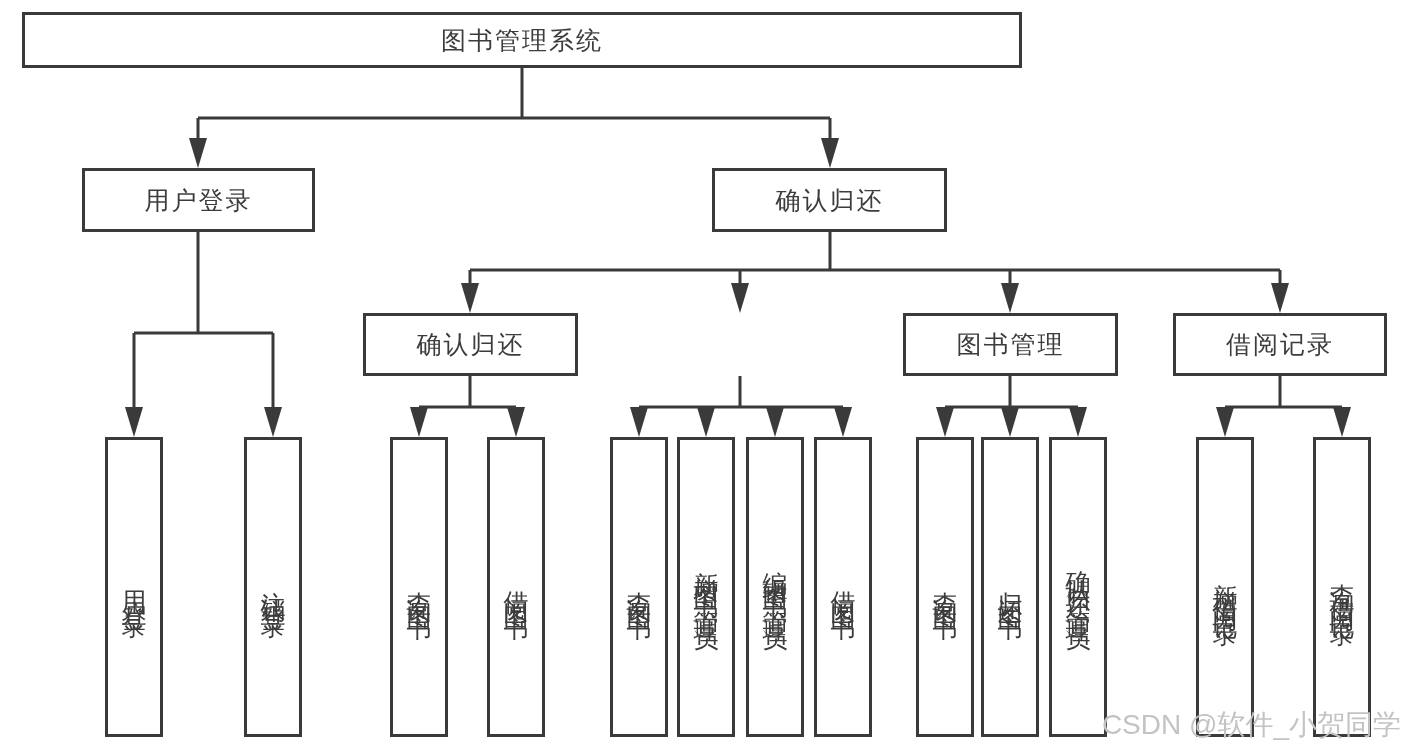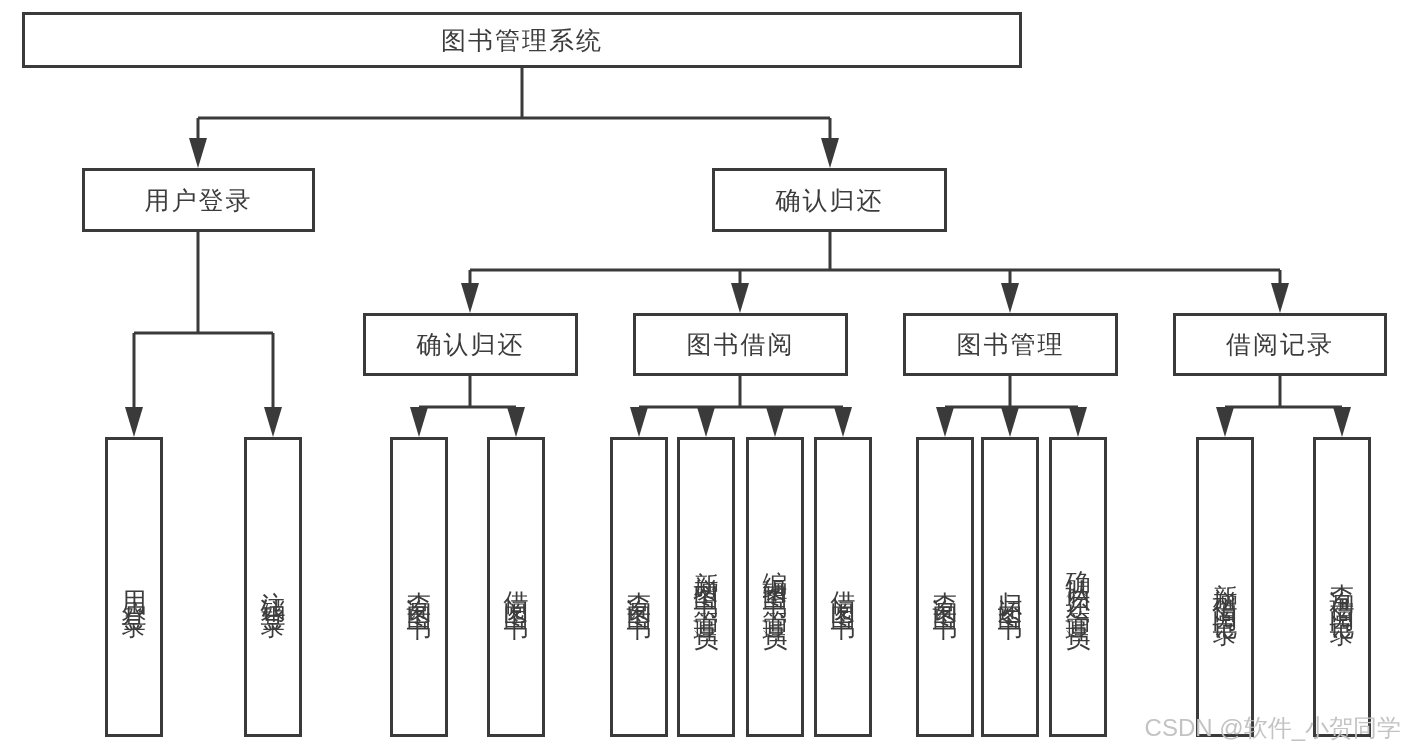--- a/index.html
+++ b/index.html
@@ -57,21 +57,21 @@
     text-orientation: mixed;
     font-size: 25px;
     letter-spacing: 8px;
     color: #3c3c3c;
     line-height: 1;
   }
   .watermark {
     position: absolute;
     right: 4px;
     bottom: 3px;
-    font-size: 24px;
+    font-size: 28px;
     color: #c3c3c3;
     z-index: 3;
     white-space: nowrap;
   }
 </style>
 </head>
 <body>
 
 <div class="canvas">
 
@@ -158,23 +158,20 @@
   <div class="hbox" style="left:82px; top:168px; width:233px; height:64px;">
     <span>用户登录</span>
   </div>
   <div class="hbox" style="left:712px; top:168px; width:235px; height:64px;">
     <span>确认归还</span>
   </div>
 
   <div class="hbox" style="left:363px; top:313px; width:215px; height:63px;">
     <span>确认归还</span>
   </div>
-  <div class="hbox" style="left:633px; top:313px; width:215px; height:63px;">
-    <span>图书借阅</span>
-  </div>
   <div class="hbox" style="left:903px; top:313px; width:215px; height:63px;">
     <span>图书管理</span>
   </div>
   <div class="hbox" style="left:1173px; top:313px; width:214px; height:63px;">
     <span>借阅记录</span>
   </div>
 
   <div class="vbox" style="left:105px; top:437px;">
     <span>用户登录</span>
   </div>

